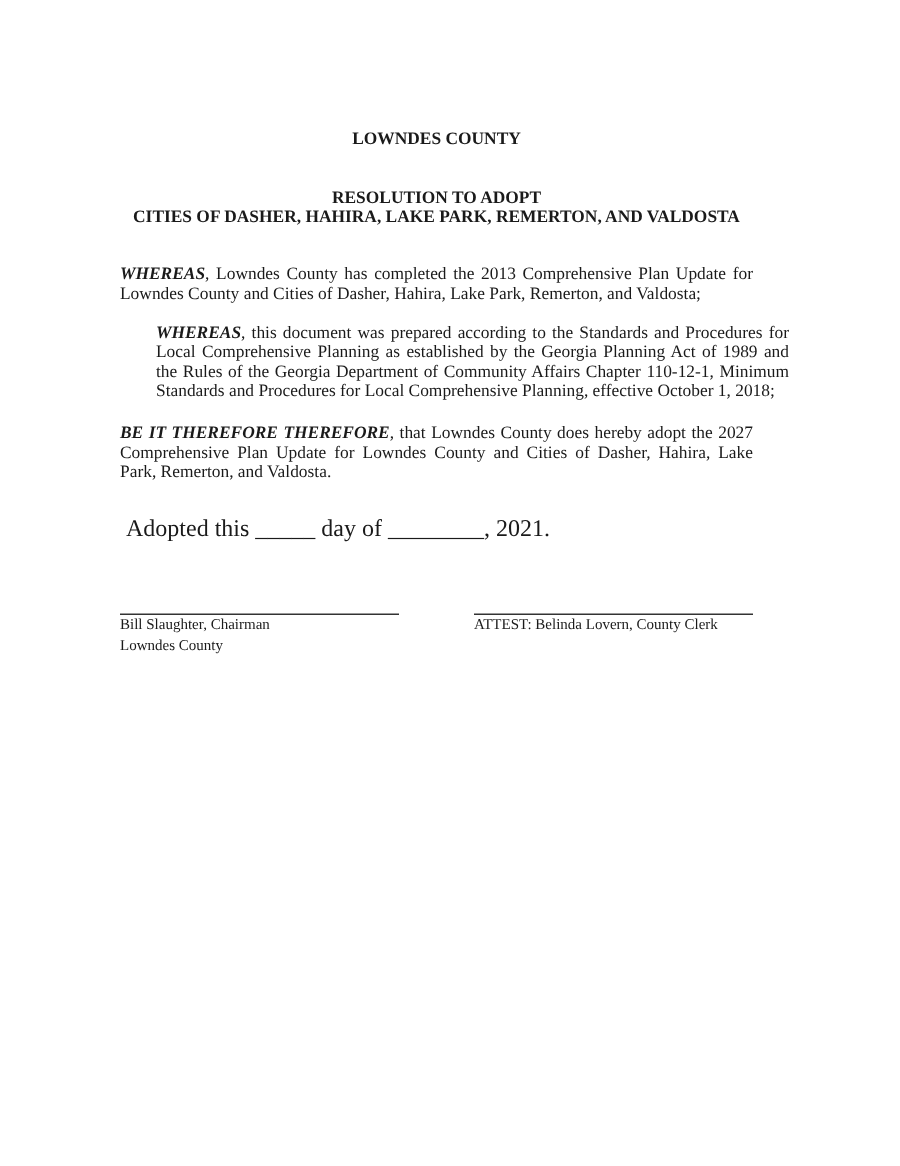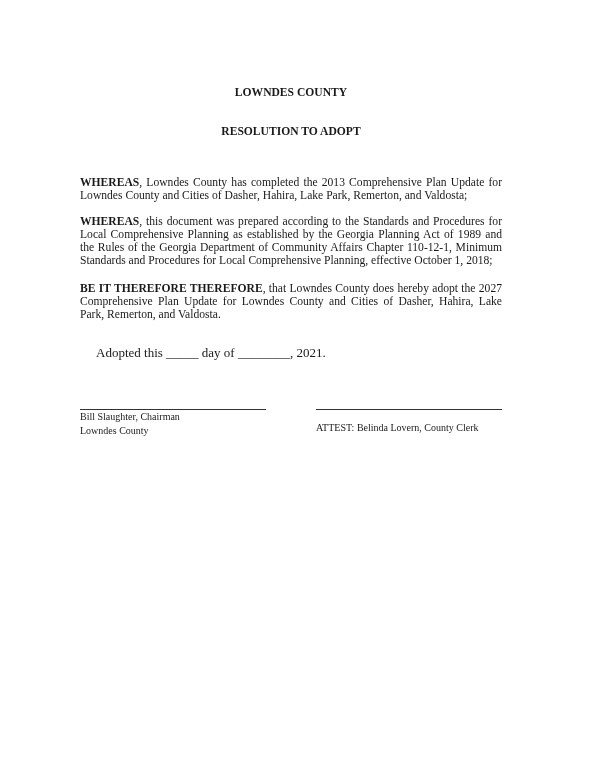--- a/index.html
+++ b/index.html
@@ -44,58 +44,59 @@
       white-space: nowrap;
     }
     .para {
       position: absolute;
       left: 0;
       width: 422px;
       font-size: 11.6px;
       line-height: 13px;
       text-align: justify;
     }
-    .para b { font-weight: bold; }
+    .para b { font-weight: bold; font-style: italic; }
     .p1 { top: 176px; }
-    .p2 { top: 215px; }
+    .p2 { top: 215px; margin-left: 24px; }
     .p3 { top: 282px; }
     .adopted {
       position: absolute;
       top: 346px;
-      left: 16px;
-      font-size: 13px;
+      left: 4px;
+      font-size: 16px;
       line-height: 13px;
       white-space: nowrap;
     }
     .sig-line {
       position: absolute;
       height: 0;
       border-top: 1px solid #333;
     }
     .sig-left-line { left: 0; top: 409px; width: 186px; }
     .sig-right-line { left: 236px; top: 409px; width: 186px; }
     .sig-text {
       position: absolute;
       font-size: 10px;
       line-height: 13px;
       white-space: nowrap;
     }
     .sig-left-name { left: 0; top: 410px; }
     .sig-left-org { left: 0; top: 424px; }
-    .sig-right-name { left: 236px; top: 421px; text-align: right; }
+    .sig-right-name { left: 236px; top: 410px; text-align: right; }
   </style>
 </head>
 <body>
 
 <div class="page">
 
   <div class="center-block org">LOWNDES COUNTY</div>
 
   <div class="center-block titles">
     <div>RESOLUTION TO ADOPT</div>
+    <div>CITIES OF DASHER, HAHIRA, LAKE PARK, REMERTON, AND VALDOSTA</div>
   </div>
 
   <div class="para p1"><b>WHEREAS</b><span>, Lowndes County has completed the 2013 Comprehensive Plan Update for Lowndes County and Cities of Dasher, Hahira, Lake Park, Remerton, and Valdosta;</span></div>
 
   <div class="para p2"><b>WHEREAS</b><span>, this document was prepared according to the Standards and Procedures for Local Comprehensive Planning as established by the Georgia Planning Act of 1989 and the Rules of the Georgia Department of Community Affairs Chapter 110-12-1, Minimum Standards and Procedures for Local Comprehensive Planning, effective October 1, 2018;</span></div>
 
   <div class="para p3"><b>BE IT THEREFORE THEREFORE</b><span>, that Lowndes County does hereby adopt the 2027 Comprehensive Plan Update for Lowndes County and Cities of Dasher, Hahira, Lake Park, Remerton, and Valdosta.</span></div>
 
   <div class="adopted">Adopted this _____ day of ________, 2021.</div>
 

